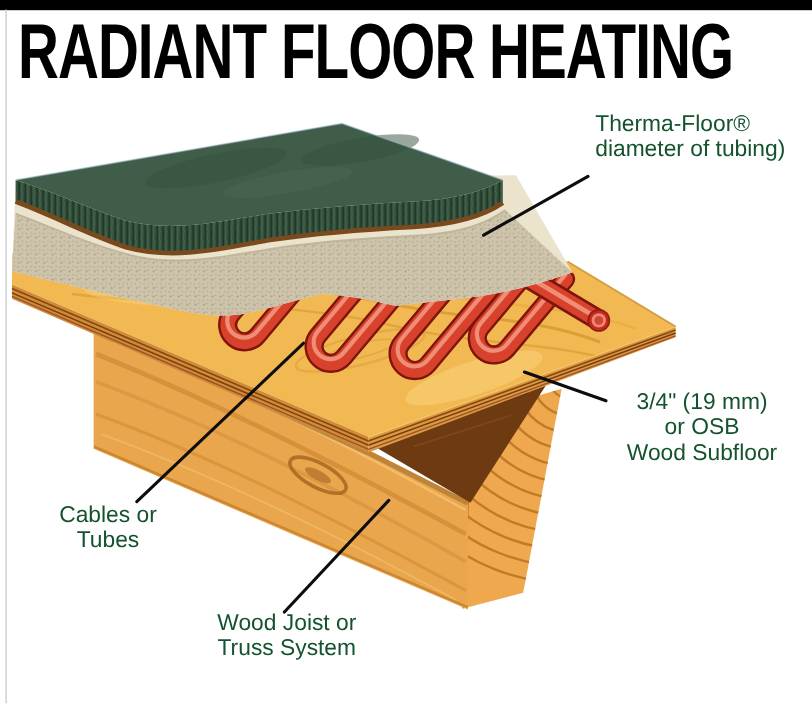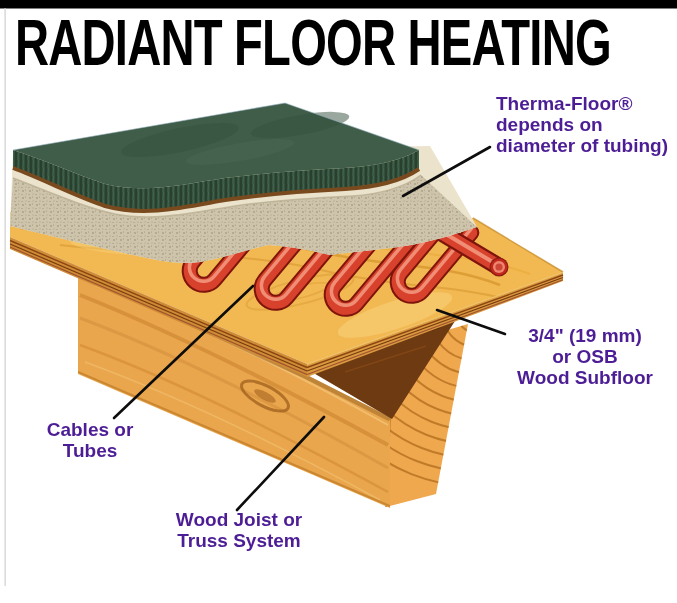--- a/index.html
+++ b/index.html
@@ -2,21 +2,21 @@
 <html><head>
 <meta charset="utf-8">
 <style>
   html,body{margin:0;padding:0;background:#ffffff;}
   #stage{position:relative;width:677px;height:603px;background:#ffffff;overflow:hidden;
          font-family:"Liberation Sans", sans-serif;}
   #art{position:absolute;left:0;top:0;}
   .title{position:absolute;left:15px;top:6px;font-size:59px;font-weight:bold;color:#000;
          white-space:nowrap;letter-spacing:-1px;transform:scale(0.80,1.10);
          transform-origin:0 0;}
-  .callout{position:absolute;color:#4c1d95;font-size:19px;line-height:21px;font-weight:bold;}
+  .callout{position:absolute;color:#14532d;font-size:19px;line-height:21px;font-weight:normal;}
   .callout span{display:block;}
   .c-left{text-align:left;}
   .c-center{text-align:center;}
 </style>
 </head>
 <body>
 
 <div id="stage">
 
   <svg id="art" width="677" height="603" viewBox="0 0 677 603">
@@ -172,21 +172,20 @@
     </g>
 
     <rect x="0" y="0" width="677" height="8.5" fill="#000000"></rect>
     <rect x="4.5" y="8" width="1.2" height="578" fill="#cfcfcf"></rect>
   </svg>
 
   <div class="title">RADIANT FLOOR HEATING</div>
 
   <div class="callout c-left" style="left:496px;top:93px;">
     <span>Therma-Floor®</span>
-    <span>depends on</span>
     <span>diameter of tubing)</span>
   </div>
 
   <div class="callout c-center" style="left:500px;top:325px;width:170px;">
     <span>3/4" (19 mm)</span>
     <span>or OSB</span>
     <span>Wood Subfloor</span>
   </div>
 
   <div class="callout c-center" style="left:28px;top:419px;width:124px;">

